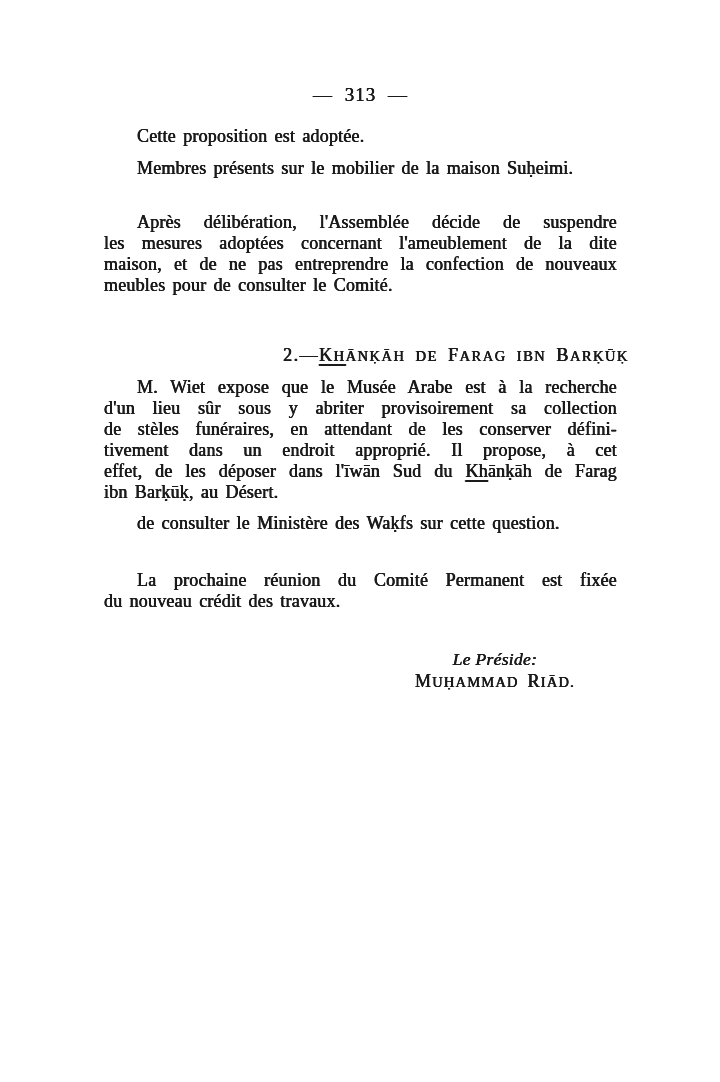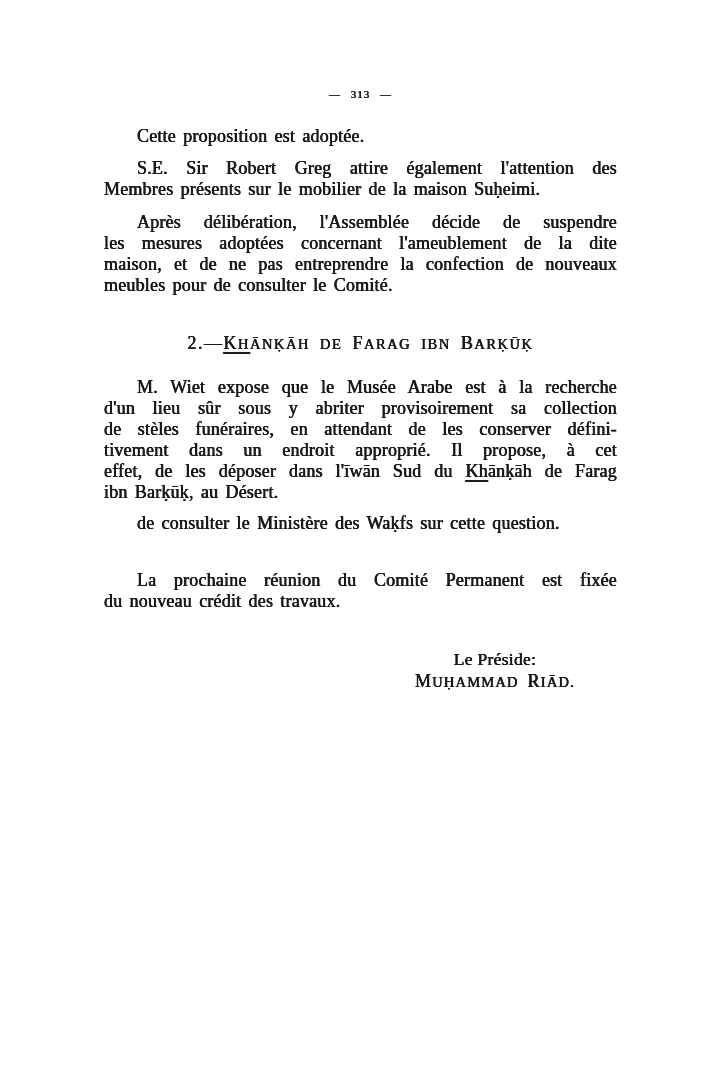--- a/index.html
+++ b/index.html
@@ -19,48 +19,49 @@
     left:104px;width:513px;
     font-size:18px;
     line-height:21px;
     word-spacing:2.5px;
     letter-spacing:0.2px;
     text-shadow:0.3px 0 currentColor,-0.3px 0 currentColor;
   }
   .pagenum{
     top:84px;
     text-align:center;
-    font-size:11px;
+    font-size:19px;
     letter-spacing:1px;
     word-spacing:6px;
   }
   .line{text-align:left;}
   .line.just{text-align:justify;text-align-last:justify;}
   .para .line:first-child{text-indent:33px;}
   .p1{top:126px;}
   .p2{top:158px;}
   .p3{top:212px;}
   .heading{
     top:331px;
-    margin:0;font-weight:normal;
-    text-align:center;
+    margin:12px;font-weight:normal;
+    text-align:right;
     letter-spacing:1.5px;
     word-spacing:5px;
     line-height:24px;
   }
   .p4{top:377px;}
   .p5{top:513px;}
   .p6{top:570px;}
   .sig{
     position:absolute;
     top:648px;left:370px;width:250px;
     text-align:center;
     text-shadow:0.3px 0 currentColor,-0.3px 0 currentColor;
   }
   .sig-title{
+    font-style:italic;
     font-size:17.5px;
     line-height:22px;
     letter-spacing:0.3px;
   }
   .sig-name{
     line-height:22px;
     letter-spacing:1.2px;
     word-spacing:4px;
   }
   .caps-lg{font-size:18px;}
@@ -76,21 +77,20 @@
 
 <div class="page">
 
   <div class="block pagenum">— 313 —</div>
 
   <div class="block para p1">
       <div class="line">Cette proposition est adoptée.</div>
     </div>
 
   <div class="block para p2">
-      <div class="line just">S.E. Sir Robert Greg attire également l'attention des</div>
       <div class="line">Membres présents sur le mobilier de la maison Suḥeimi.</div>
     </div>
 
   <div class="block para p3">
       <div class="line just">Après délibération, l'Assemblée décide de suspendre</div>
       <div class="line just">les mesures adoptées concernant l'ameublement de la dite</div>
       <div class="line just">maison, et de ne pas entreprendre la confection de nouveaux</div>
       <div class="line">meubles pour de consulter le Comité.</div>
     </div>
 

